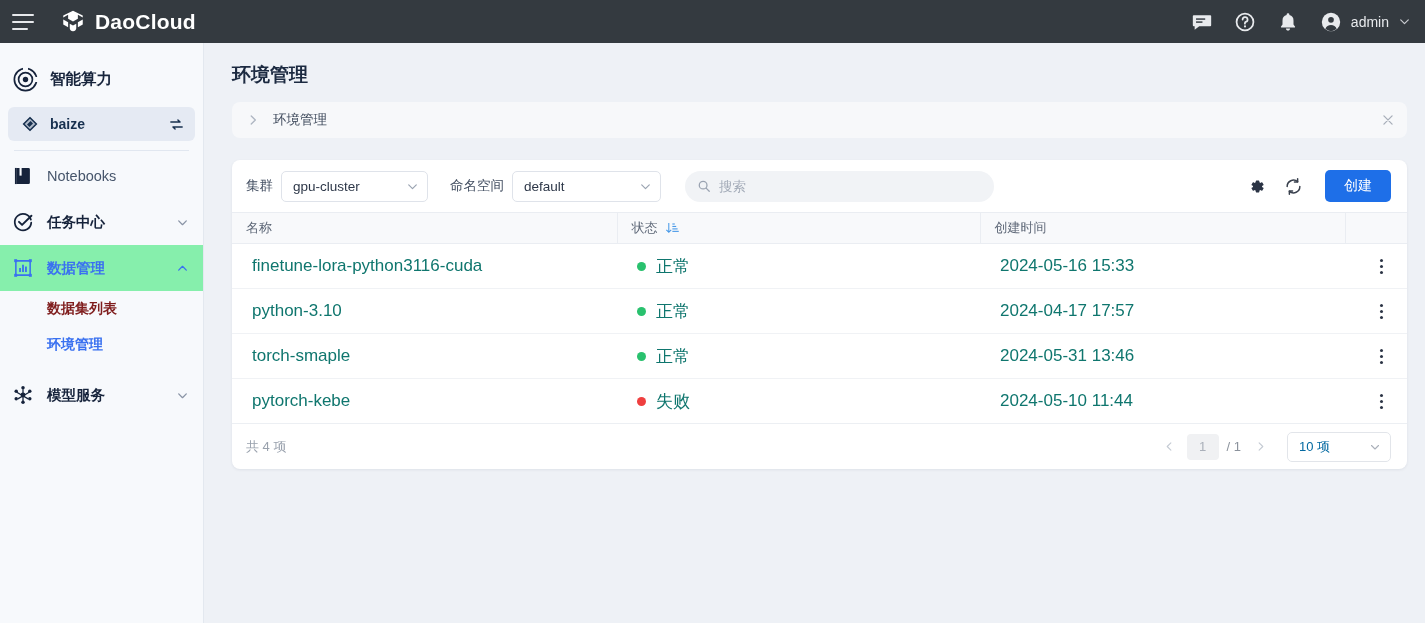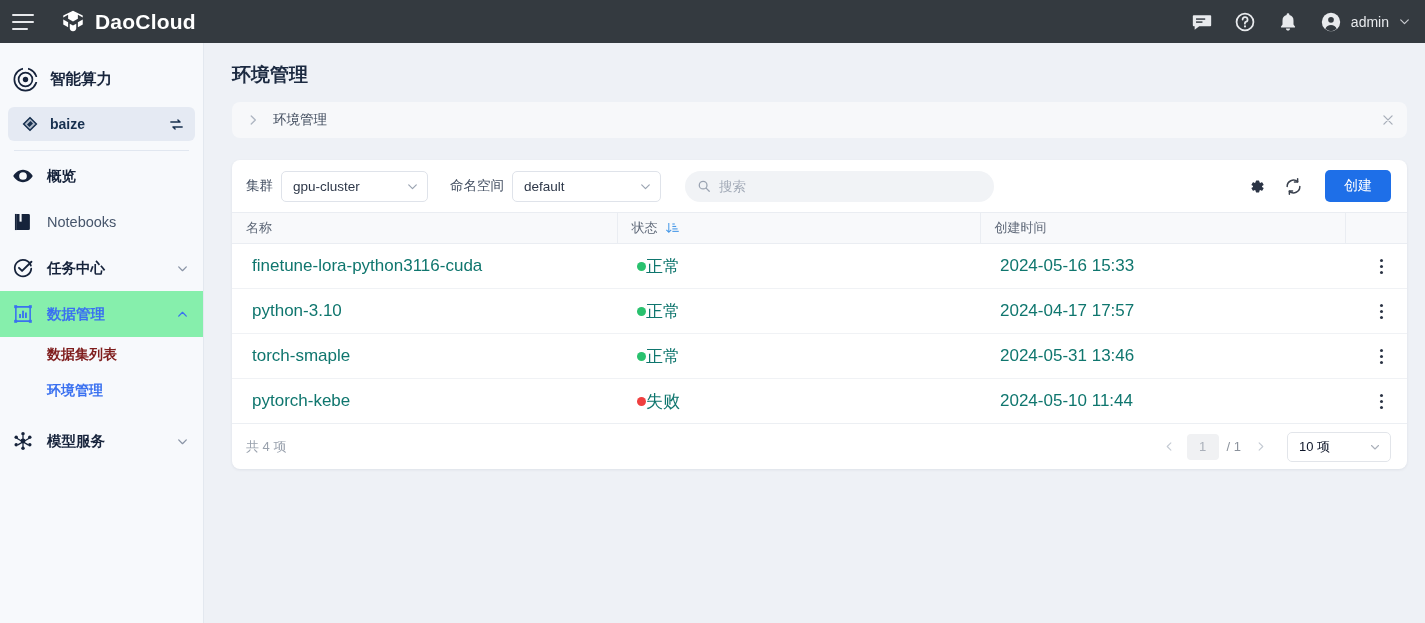--- a/index.html
+++ b/index.html
@@ -179,21 +179,21 @@
     height: 45px; font-size: 17px; color: #0f766e;
     padding: 0 0 0 20px; border-bottom: 1px solid #f0f2f5;
     vertical-align: middle;
   }
   tr:last-child td { border-bottom: 1px solid #eceff3; }
   .col-name { width: 385px; }
   .col-status { width: 363px; }
   .col-time { width: 365px; }
   .col-act { width: 66px; }
 
-  .status-cell { display: flex; align-items: center; }
+  .status-cell { display: flex; align-items: center; gap: 10px; }
   .dot { width: 9px; height: 9px; border-radius: 50%; flex: none; }
   .kebab {
     display: flex; flex-direction: column; align-items: center; gap: 3px;
     width: 20px; cursor: pointer; margin-left: 6px;
   }
   .kebab i { display: block; width: 3px; height: 3px; border-radius: 50%; background: #2b3445; }
 
   
   .table-footer {
     height: 45px; display: flex; align-items: center;
@@ -209,21 +209,21 @@
     display: flex; align-items: center; justify-content: center;
     font-size: 13px; color: #aab0ba; margin: 0 4px;
   }
   .pg-total { font-size: 13px; color: #8b929c; margin-left: 4px; margin-right: 6px; }
   .page-size {
     width: 104px; height: 30px; margin-left: 14px;
     border: 1px solid #e2e5ea; border-radius: 5px;
     display: flex; align-items: center; justify-content: space-between;
     padding: 0 9px 0 11px; cursor: pointer;
   }
-  .page-size .ps-val { font-size: 13px; color: #0f172a; }
+  .page-size .ps-val { font-size: 13px; color: #0369a1; }
   .page-size .sel-chev { width: 12px; height: 12px; color: #aab0ba; }
 </style>
 </head>
 <body>
 
 <div class="app">
 
   <div class="topbar">
     <div class="hamburger">
       <span></span>
@@ -290,27 +290,20 @@
       </svg>
       <span class="cluster-name">baize</span>
       <svg class="swap-icon" viewBox="0 0 24 24" fill="none" stroke="currentColor" stroke-width="2" stroke-linecap="round" stroke-linejoin="round">
         <path d="M4 8.5h13l-3-3"></path>
         <path d="M20 15.5H7l3 3"></path>
       </svg>
     </div>
 
     <div class="divider"></div>
 
-    <div class="nav-item">
-      <svg class="nav-icon" viewBox="0 0 24 24" fill="currentColor">
-        <path d="M12 5.2C6.8 5.2 2.7 9.4 1.4 12c1.3 2.6 5.4 6.8 10.6 6.8S21.3 14.6 22.6 12C21.3 9.4 17.2 5.2 12 5.2zm0 11a4.2 4.2 0 1 1 0-8.4 4.2 4.2 0 0 1 0 8.4z"></path>
-        <circle cx="12" cy="12" r="2.3" fill="#f7f9fc"></circle>
-      </svg>
-      <span class="nav-label">概览</span>
-    </div>
 
     <div class="nav-item plain">
       <svg class="nav-icon" viewBox="0 0 24 24" fill="currentColor">
         <path d="M5 3.2h13a1.5 1.5 0 0 1 1.5 1.5v14.6a1.5 1.5 0 0 1-1.5 1.5H5z"></path>
         <rect x="8.2" y="3.2" width="2.3" height="8.4" fill="#f7f9fc"></rect>
         <rect x="3.2" y="3.2" width="2" height="17.6" fill="currentColor"></rect>
       </svg>
       <span class="nav-label">Notebooks</span>
     </div>
 

